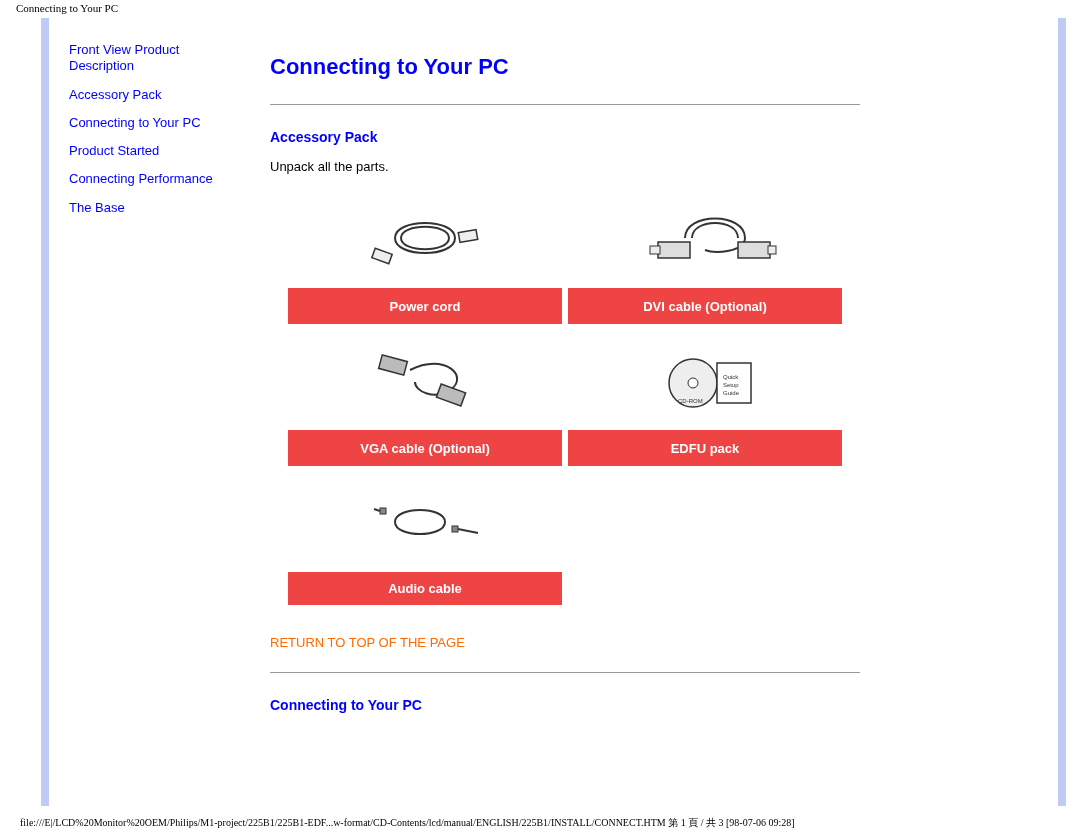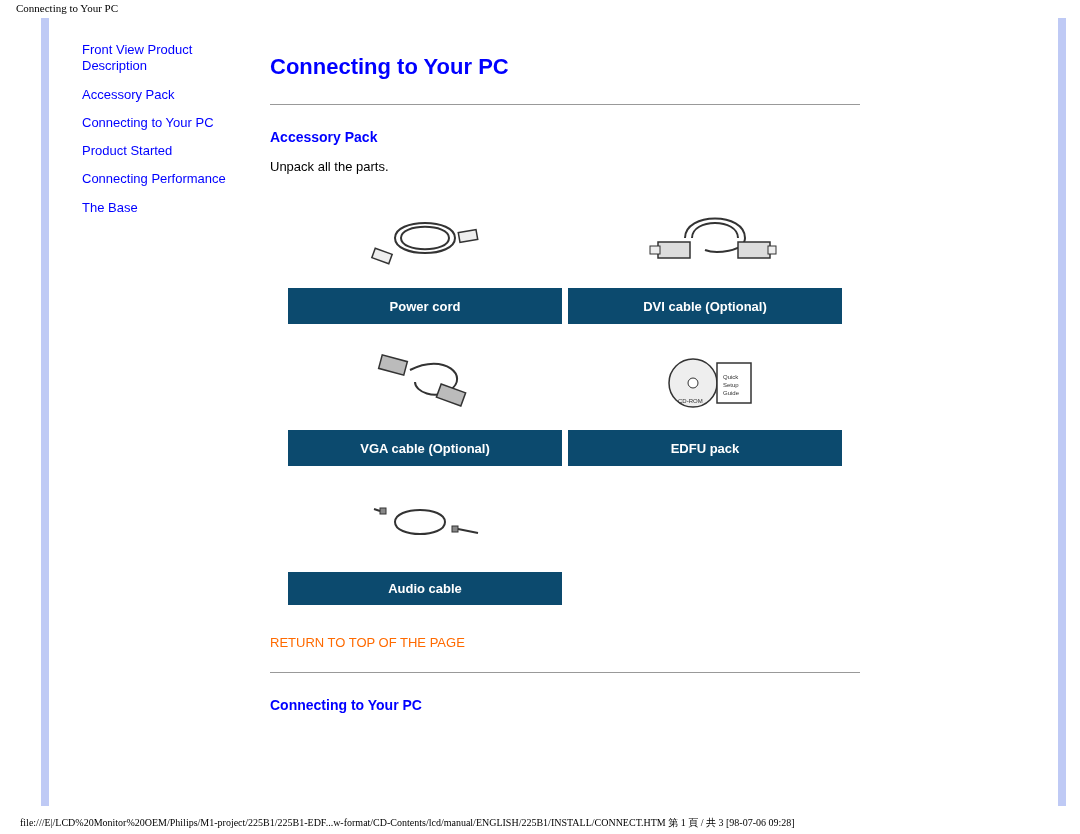--- a/index.html
+++ b/index.html
@@ -46,21 +46,20 @@
     width: 170px;
   }
   .sidebar a {
     display: block;
     color: #0000ff;
     text-decoration: none;
     font-size: 13px;
     line-height: 1.25;
     margin-bottom: 12px;
     cursor: pointer;
-    margin-left: 13px;
   }
   .content {
     position: absolute;
     top: 54px;
     left: 270px;
     width: 590px;
   }
   .content h1 {
     color: #0000ff;
     font-size: 22px;
@@ -93,21 +92,21 @@
     width: 280px;
     text-align: center;
   }
   .img-box {
     height: 100px;
     display: flex;
     align-items: center;
     justify-content: center;
   }
   .label-box {
-    background: #0c4a6e;
+    background: #ef4444;
     color: #ffffff;
     font-weight: bold;
     font-size: 13px;
     height: 36px;
     display: flex;
     align-items: center;
     justify-content: center;
     margin: 0 3px 6px 3px;
   }
   .label-box.single {

